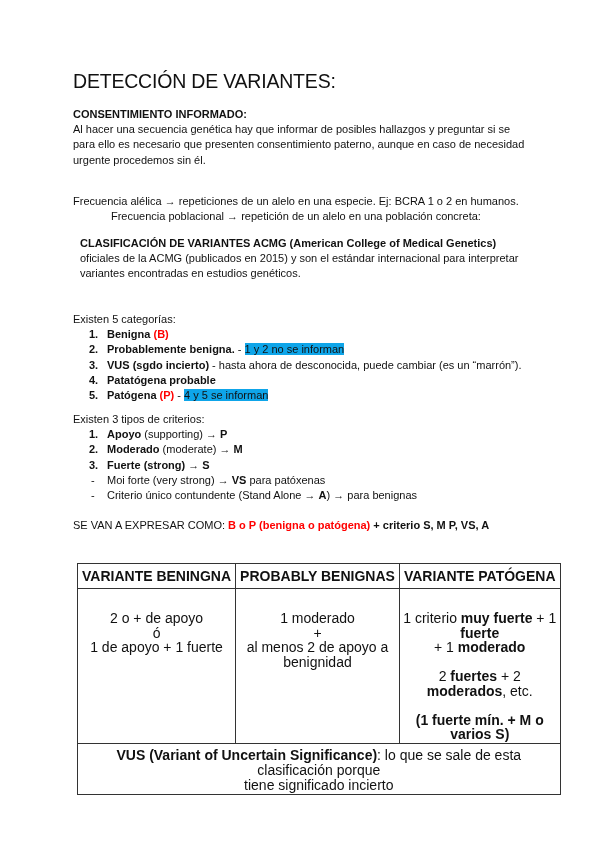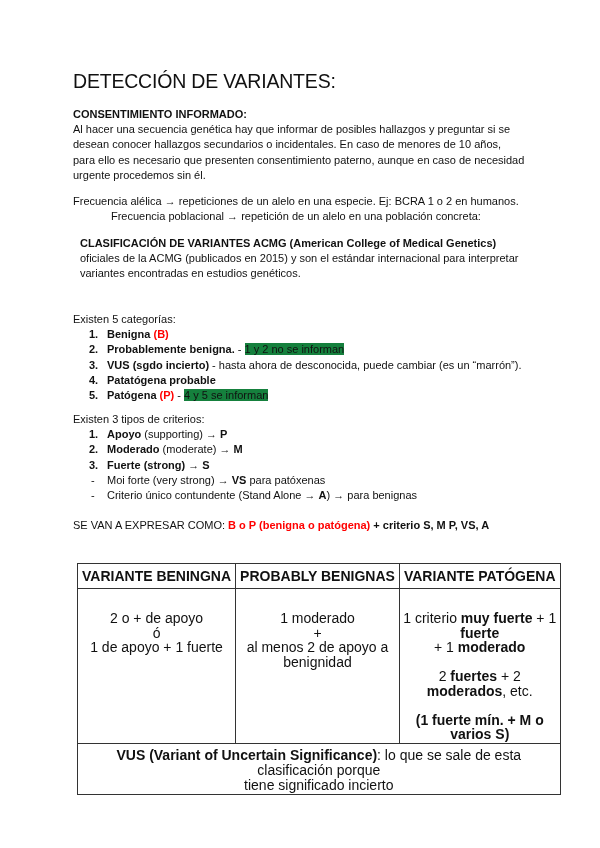--- a/index.html
+++ b/index.html
@@ -4,42 +4,41 @@
 <style>
   html, body { margin: 0; padding: 0; background: #ffffff; }
   body { width: 600px; height: 848px; position: relative; overflow: hidden;
          font-family: "Liberation Sans", sans-serif; color: #111; }
   .page { position: absolute; left: 73px; top: 0; width: 460px; }
   .title { position: absolute; top: 70px; left: 0; font-size: 19.5px; font-weight: normal; letter-spacing: -0.2px; white-space: nowrap; }
   .p { font-size: 11px; line-height: 15.2px; white-space: nowrap; }
   .blk { position: absolute; left: 0; }
   b, .b { font-weight: bold; }
   .red { color: #ff0000; font-weight: bold; }
-  .hl { background: #15803d; }
+  .hl { background: #0ea5e9; }
   .li { position: relative; padding-left: 34px; font-size: 11px; line-height: 15.2px; white-space: nowrap; }
   .li .num { position: absolute; left: 16px; font-weight: bold; }
   .li .dash { position: absolute; left: 18px; }
   table.acmg { position: absolute; left: 77px; top: 563px; width: 454px; border-collapse: collapse; font-size: 14px; }
   table.acmg td, table.acmg th { border: 1.5px solid #333; text-align: center; vertical-align: top; }
   table.acmg th { font-weight: bold; height: 24px; vertical-align: middle; padding: 0 4px; white-space: nowrap; }
   table.acmg td.cell { height: 101px; line-height: 14.5px; padding-top: 22px; }
   table.acmg td.foot { height: 38px; line-height: 15px; padding-top: 4px; }
   .gap { height: 14.5px; }
 </style>
 </head>
 <body>
 
 <div class="page">
 
   <div class="title">DETECCIÓN DE VARIANTES:</div>
 
   <div class="blk" style="top:107px;">
     <div class="p b">CONSENTIMIENTO INFORMADO:</div>
     <div class="p">Al hacer una secuencia genética hay que informar de posibles hallazgos y preguntar si se</div>
-    <div class="p">desean conocer hallazgos secundarios o incidentales. En caso de menores de 10 años,</div>
     <div class="p">para ello es necesario que presenten consentimiento paterno, aunque en caso de necesidad</div>
     <div class="p">urgente procedemos sin él.</div>
   </div>
 
   <div class="blk" style="top:194px;text-align:center;">
     <div class="p">Frecuencia alélica → repeticiones de un alelo en una especie. Ej: BCRA 1 o 2 en humanos.</div>
     <div class="p">Frecuencia poblacional → repetición de un alelo en una población concreta:</div>
   </div>
 
   <div class="blk" style="top:236px;margin-left:7px;">

